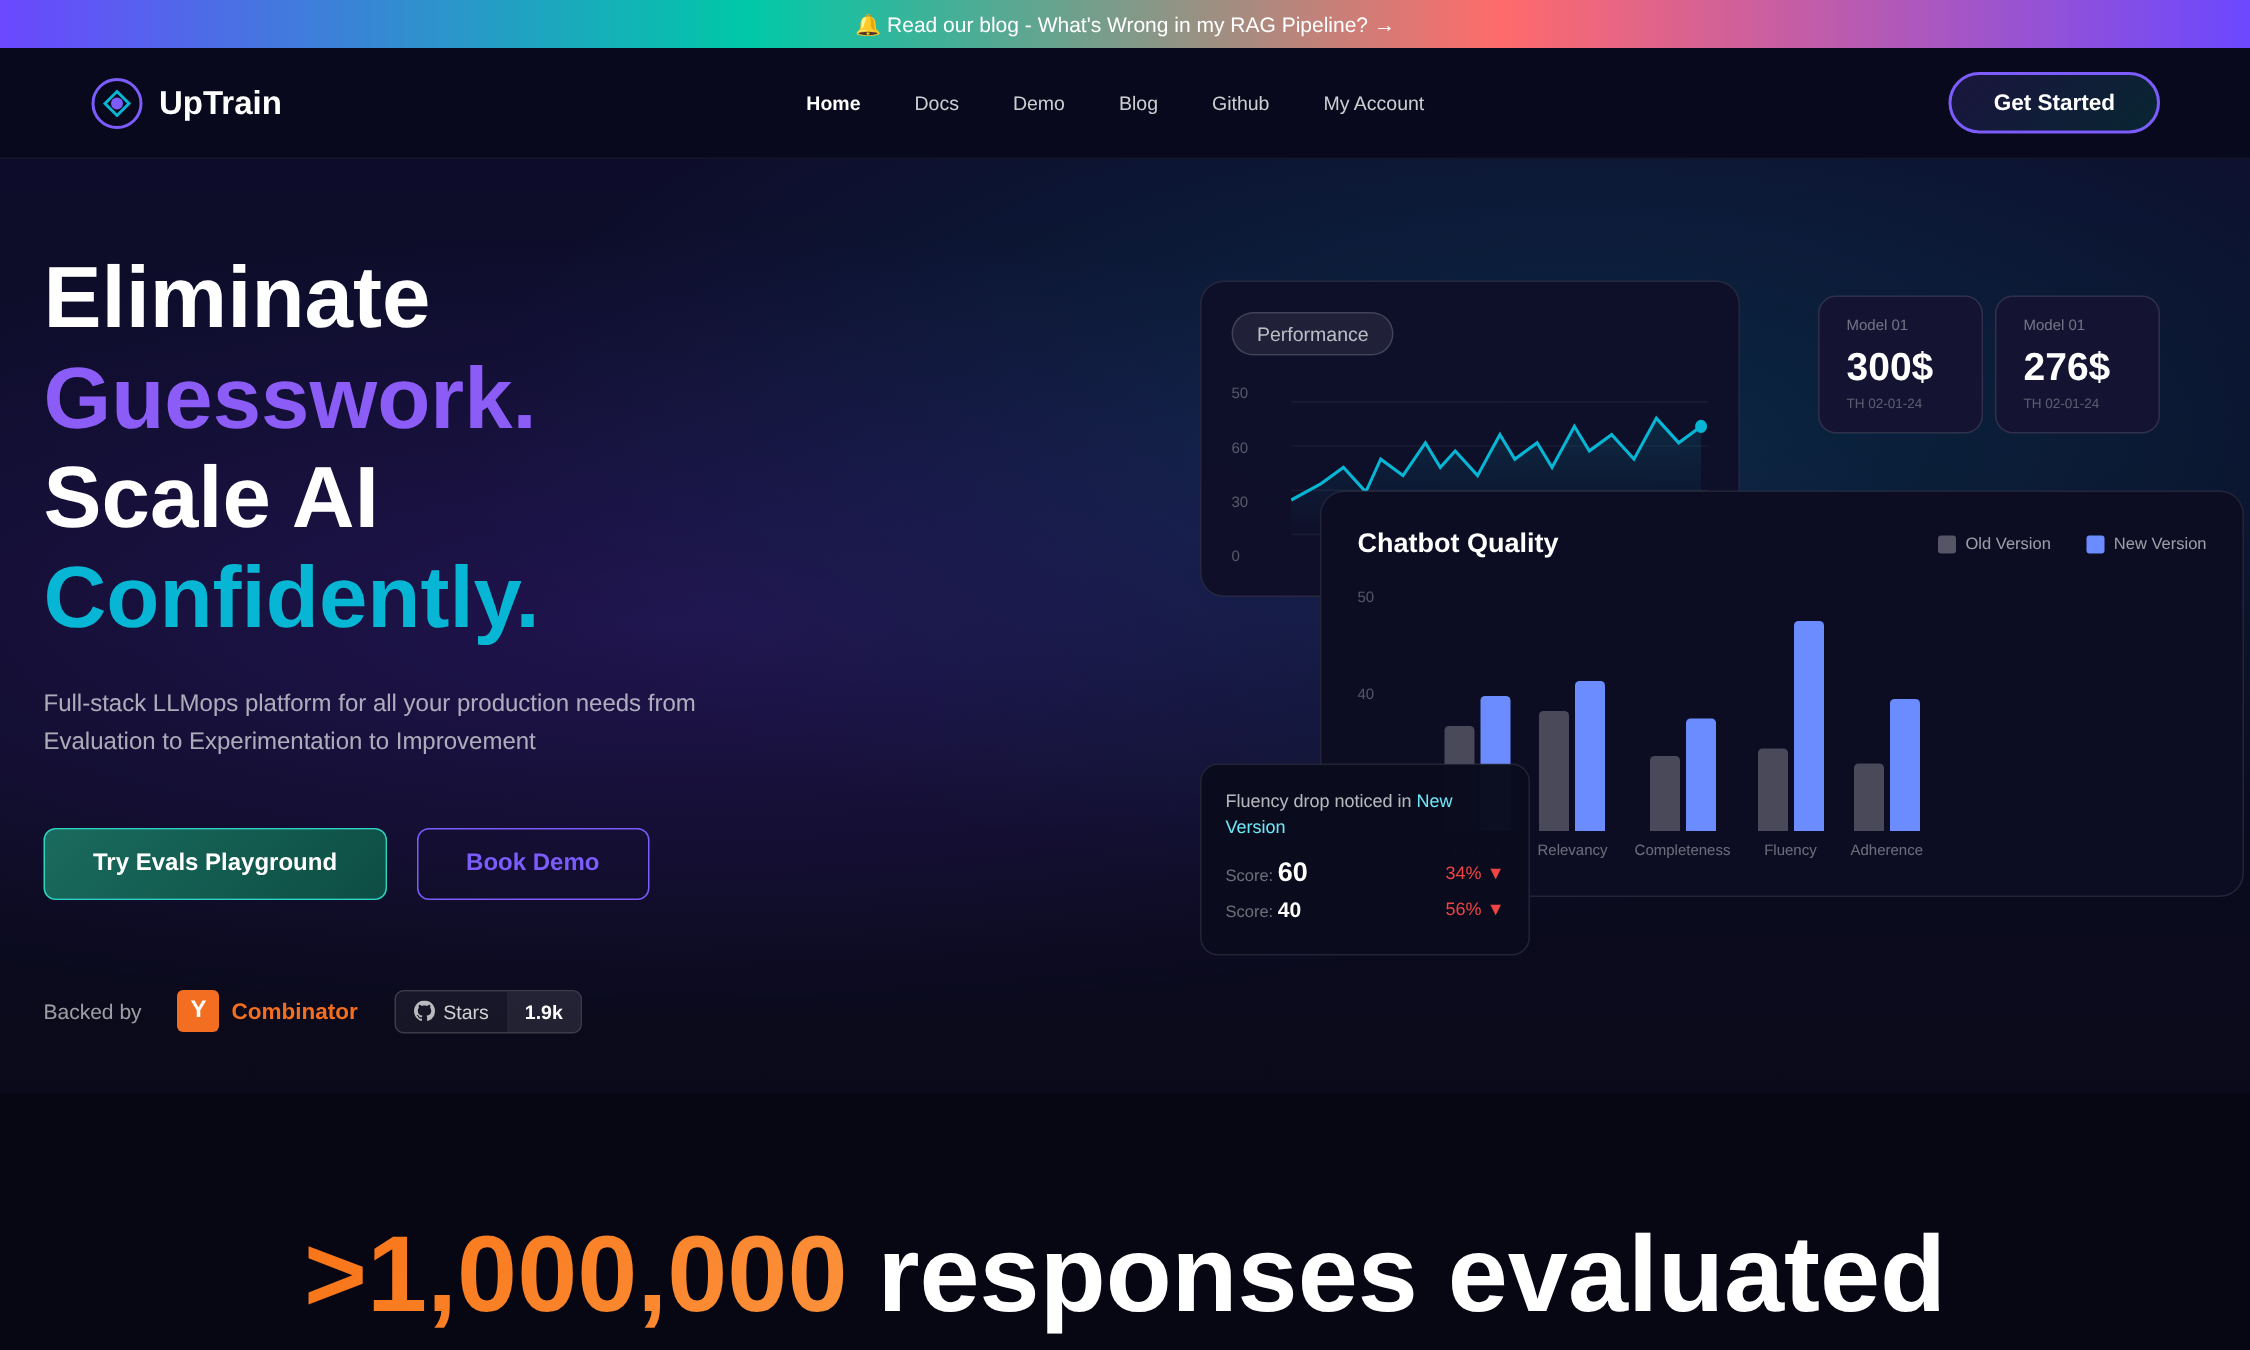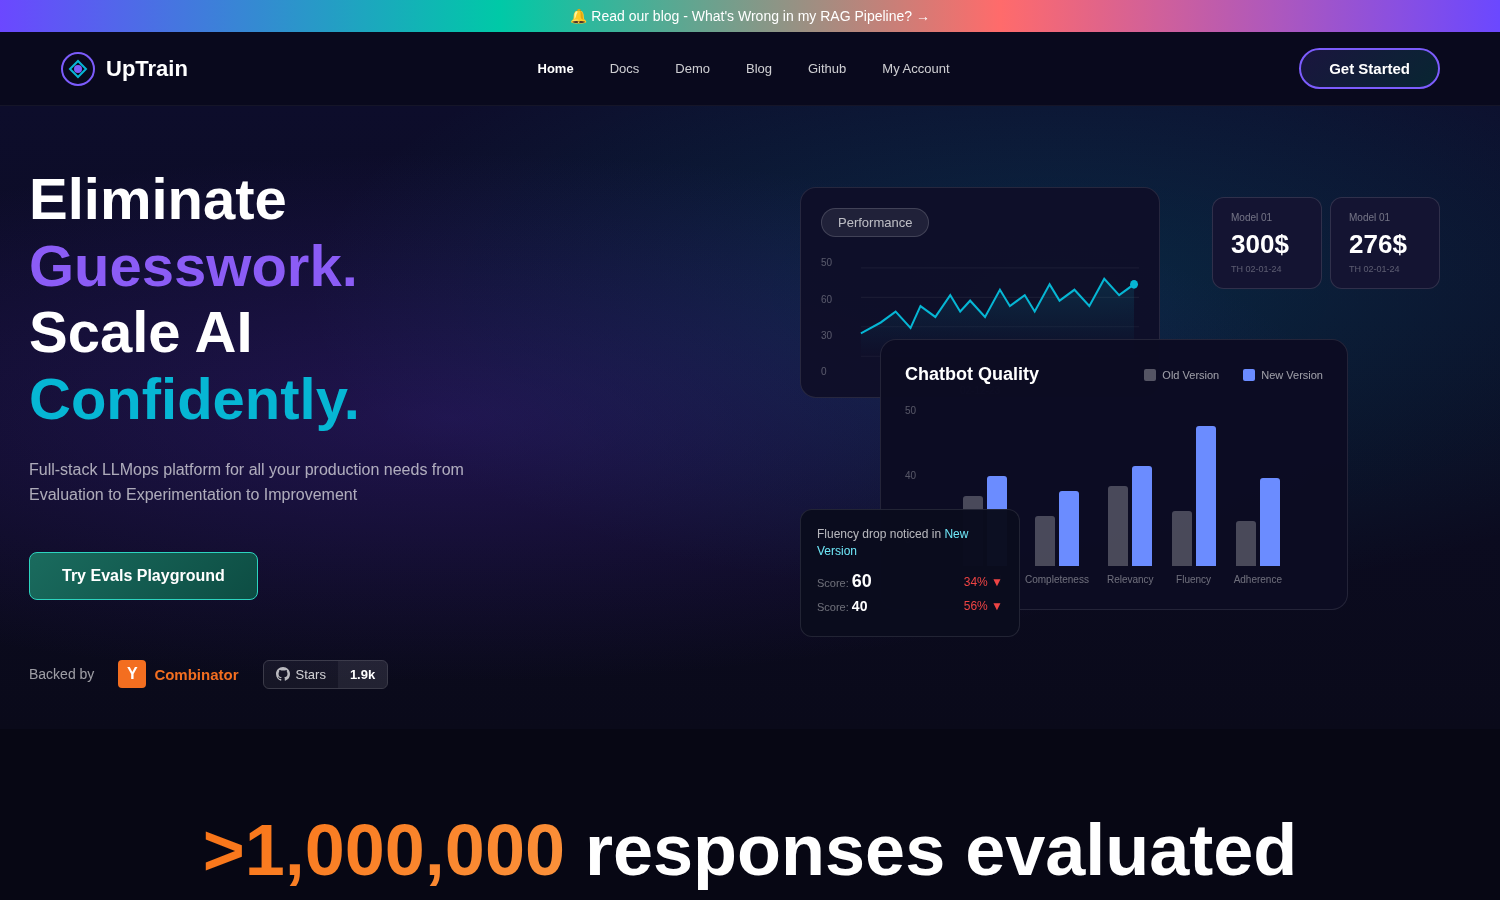--- a/index.html
+++ b/index.html
@@ -268,26 +268,25 @@
       justify-content: space-between;
       font-size: 10px;
       color: rgba(255,255,255,0.3);
     }
 
     
     .quality-card {
       position: absolute;
       top: 140px;
       left: 80px;
-      width: 468px;
+      width: 616px;
       background: rgba(12,12,35,0.98);
       border: 1px solid rgba(255,255,255,0.1);
       border-radius: 16px;
       padding: 24px;
-      margin-top: 12px;
     }
     .quality-header {
       display: flex;
       align-items: center;
       gap: 8px;
       margin-bottom: 20px;
     }
     .quality-title {
       font-size: 18px;
       color: rgba(255,255,255,0.7);
@@ -454,20 +453,21 @@
 <section class="hero">
   <div class="hero-left">
     <h1 class="hero-title">
       <span class="white">Eliminate </span><span class="purple">Guesswork.</span><br>
       <span class="white">Scale AI </span><span class="cyan">Confidently.</span>
     </h1>
     <p class="hero-subtitle">Full-stack LLMops platform for all your production needs from Evaluation to Experimentation to Improvement</p>
 
     <div class="hero-buttons">
       <button class="btn-evals">Try Evals Playground</button>
+      <button class="btn-demo">Book Demo</button>
     </div>
 
     <div class="backed-area">
       <span class="backed-text">Backed by</span>
       <div class="yc-badge">
         <div class="yc-logo">Y</div>
         <span class="combinator-text">Combinator</span>
       </div>
       <div class="stars-badge">
         <div class="stars-left">
@@ -556,32 +556,32 @@
           <div class="bar-group">
             <div class="bar-pair">
               <div class="bar bar-old" style="height:70px;"></div>
               <div class="bar bar-new" style="height:90px;"></div>
             </div>
             <span class="bar-label">Factual</span>
           </div>
 
           <div class="bar-group">
             <div class="bar-pair">
+              <div class="bar bar-old" style="height:80px;"></div>
+              <div class="bar bar-new" style="height:100px;"></div>
+            </div>
+            <span class="bar-label">Relevancy</span>
+          </div>
+
+          <div class="bar-group">
+            <div class="bar-pair">
               <div class="bar bar-old" style="height:50px;"></div>
               <div class="bar bar-new" style="height:75px;"></div>
             </div>
             <span class="bar-label">Completeness</span>
-          </div>
-
-          <div class="bar-group">
-            <div class="bar-pair">
-              <div class="bar bar-old" style="height:80px;"></div>
-              <div class="bar bar-new" style="height:100px;"></div>
-            </div>
-            <span class="bar-label">Relevancy</span>
           </div>
 
           <div class="bar-group">
             <div class="bar-pair">
               <div class="bar bar-old" style="height:55px;"></div>
               <div class="bar bar-new" style="height:140px;"></div>
             </div>
             <span class="bar-label">Fluency</span>
           </div>
 

